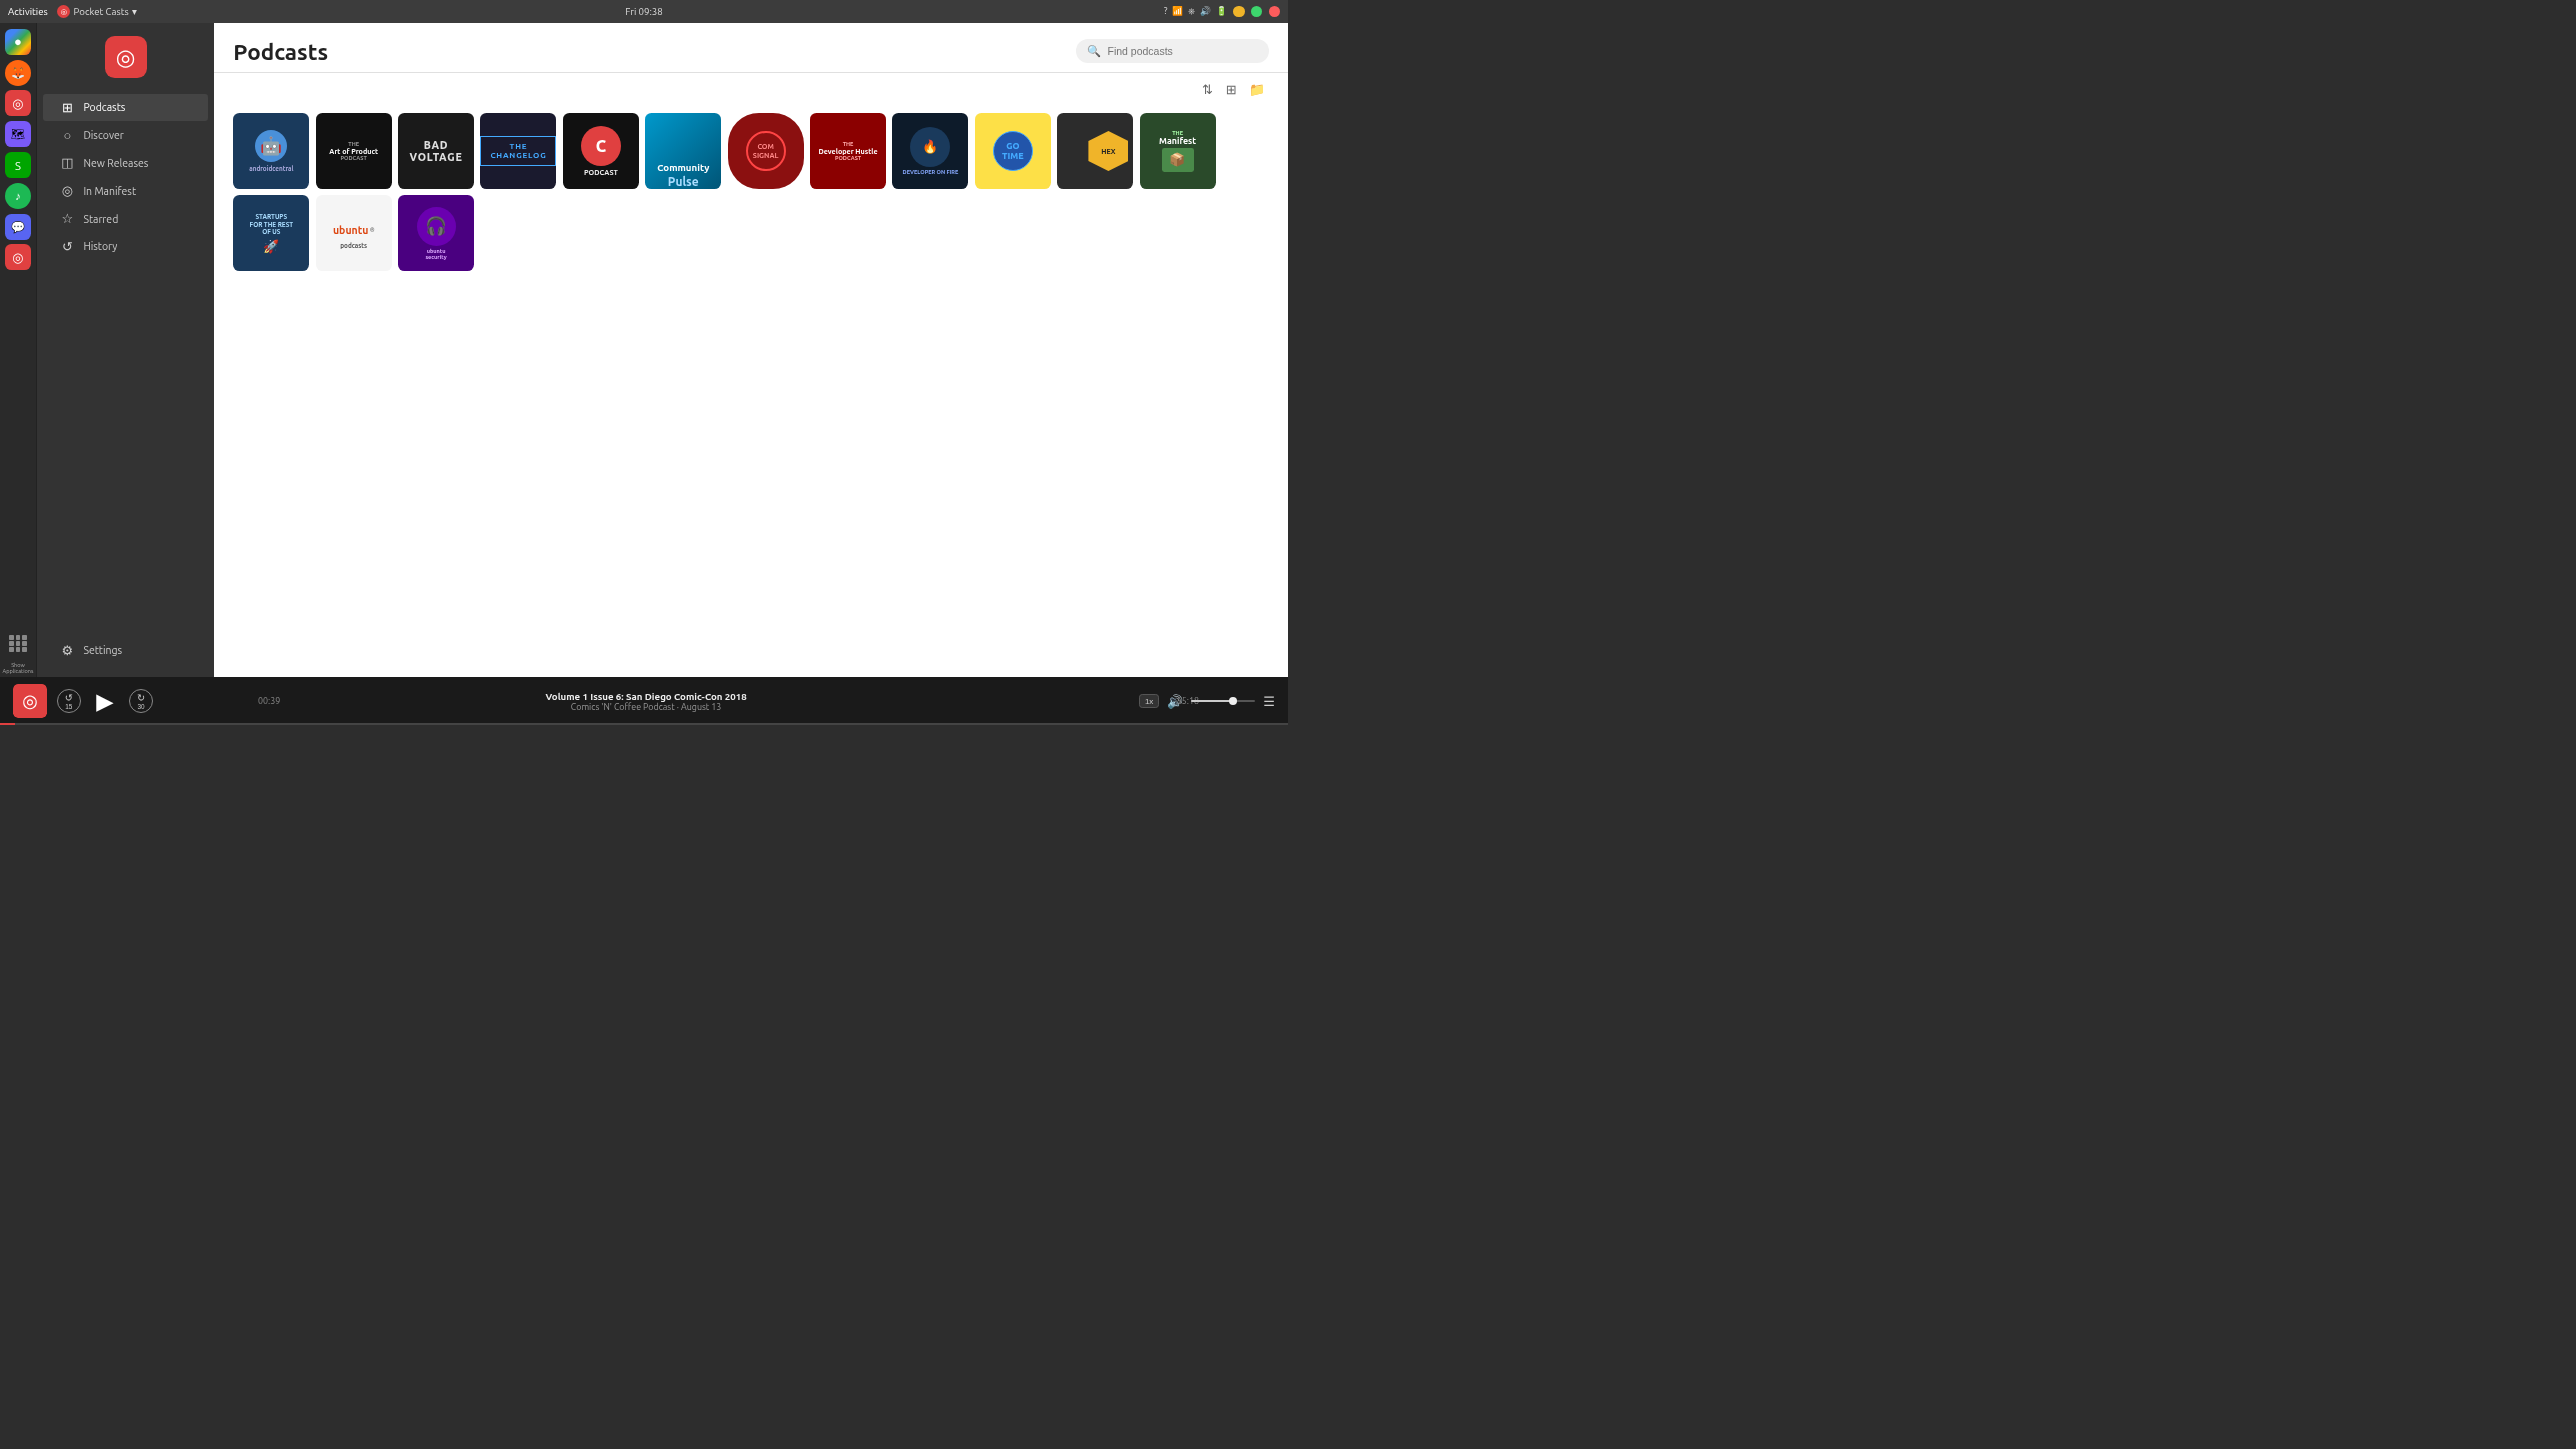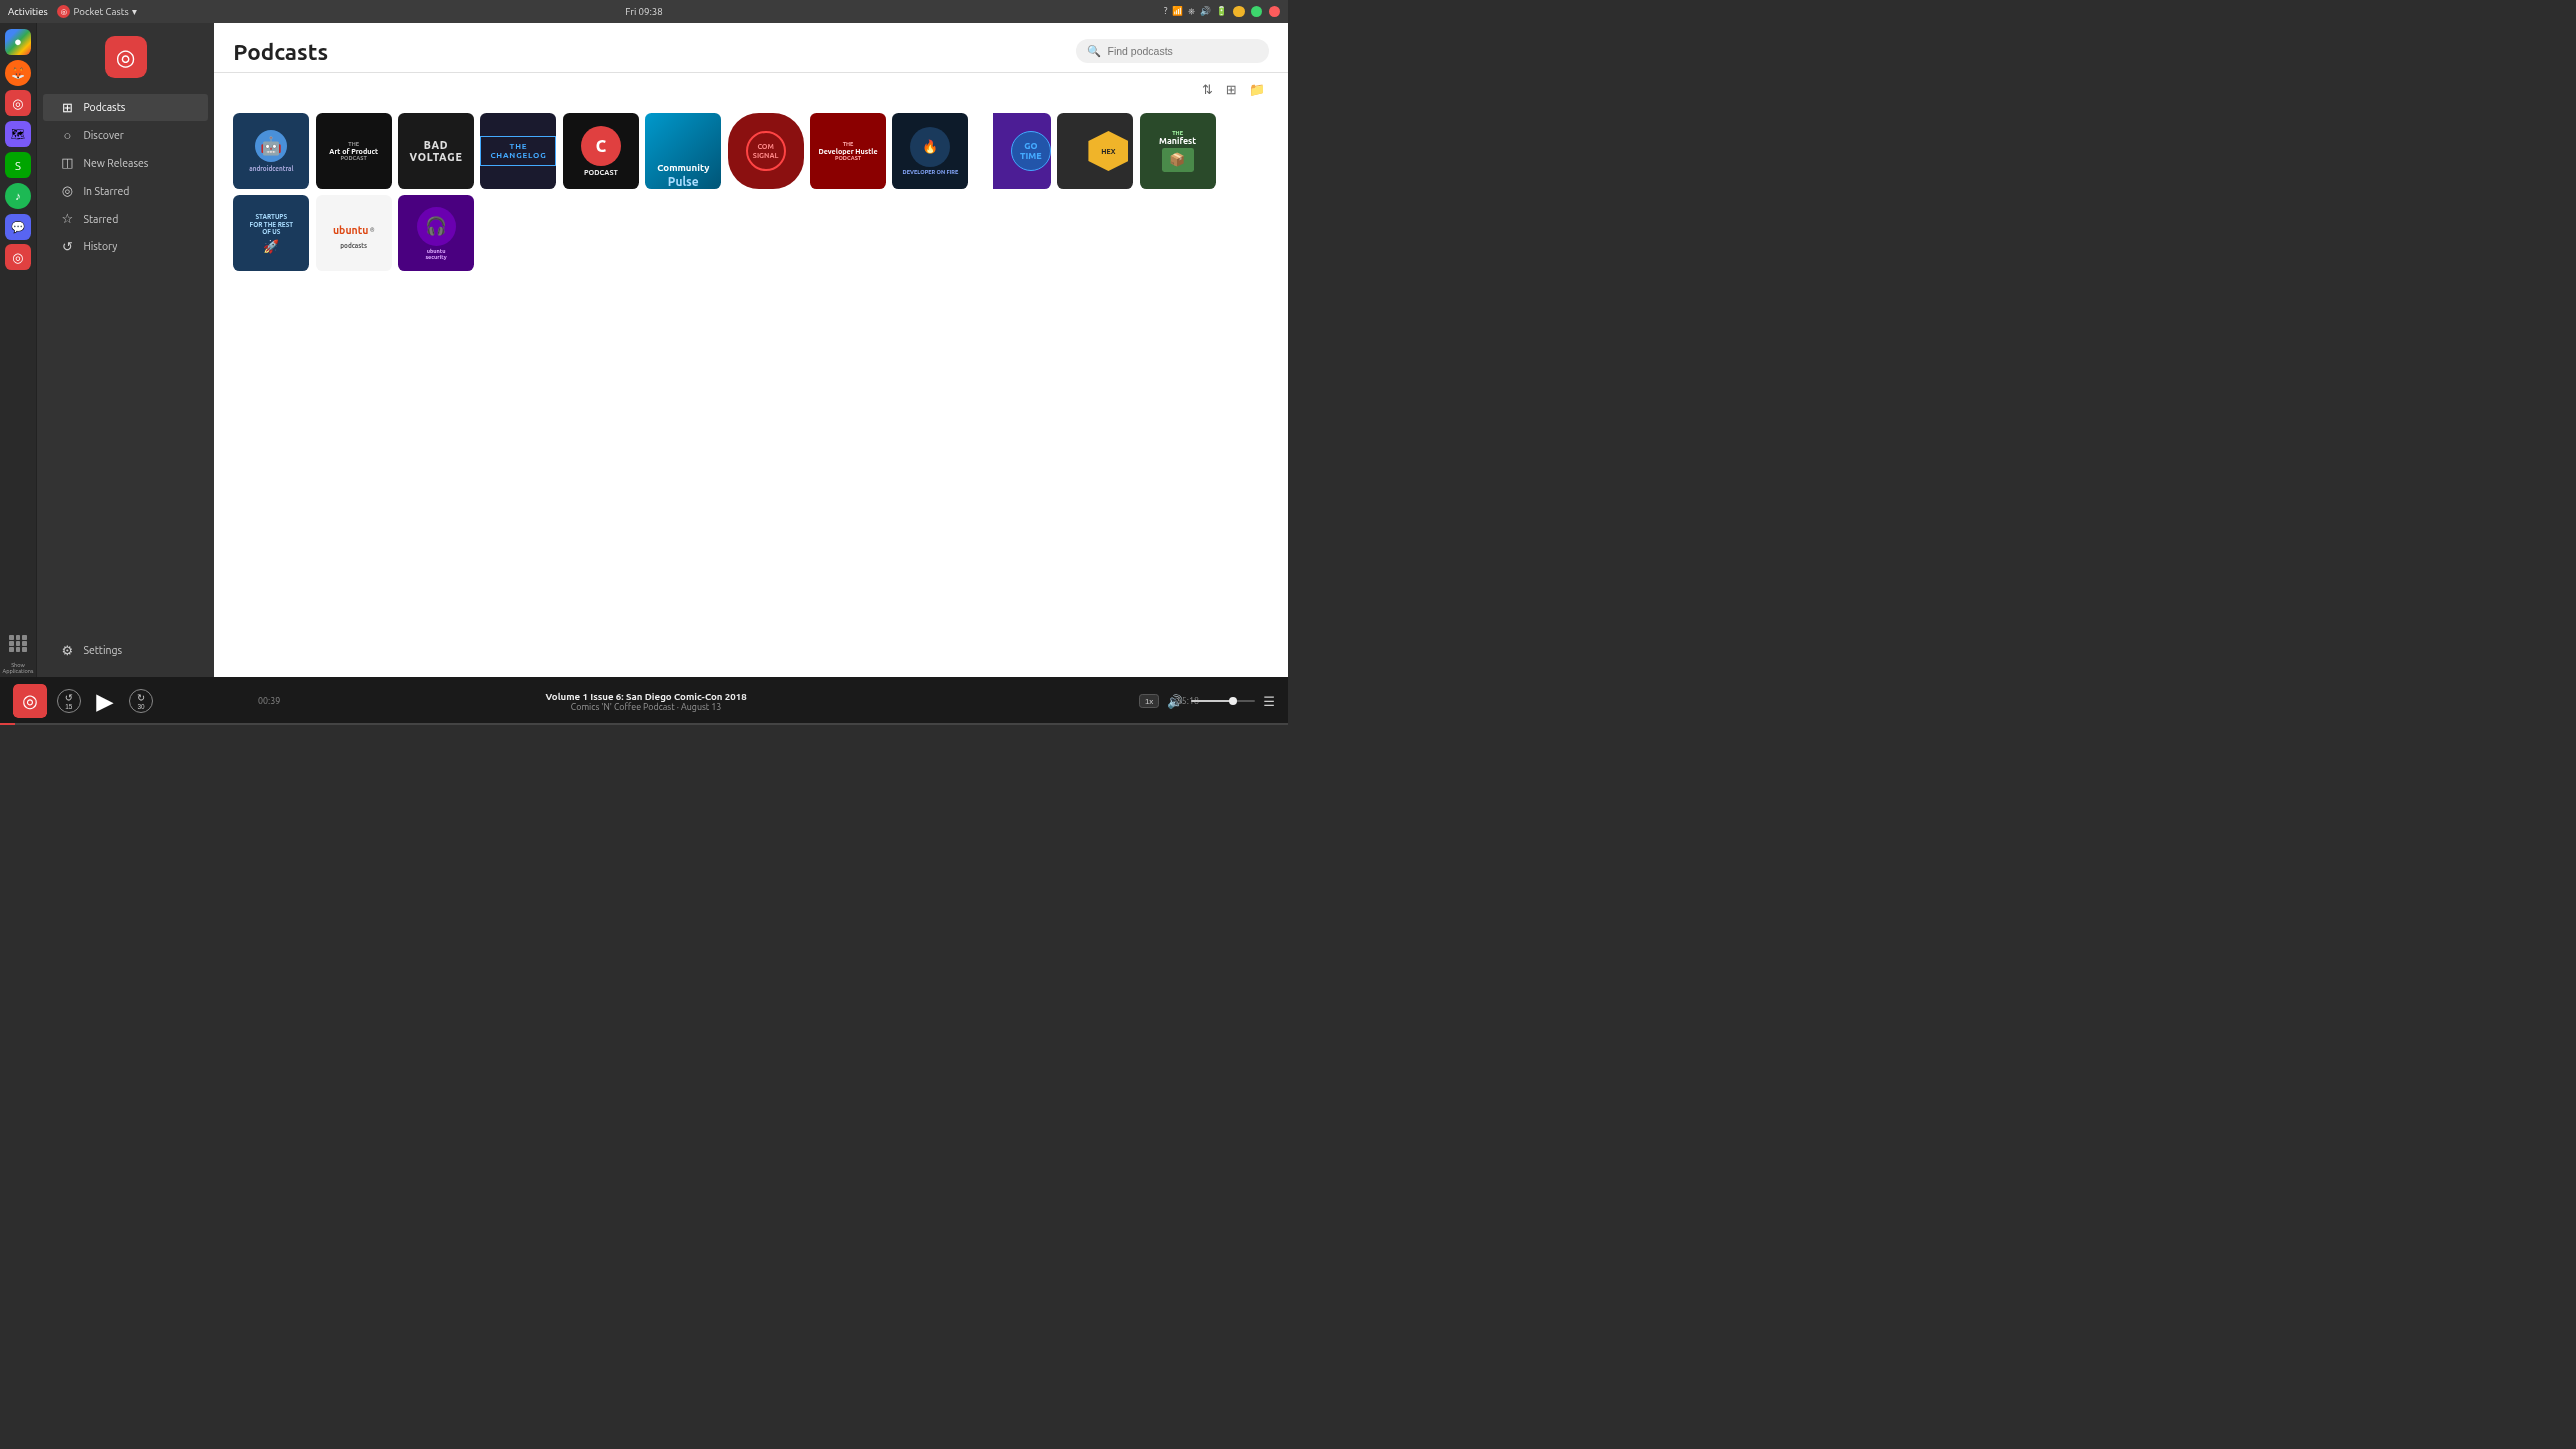--- a/index.html
+++ b/index.html
@@ -464,21 +464,21 @@
     <div class="sidebar-item">
       <span class="icon">○</span>
       <span class="sidebar-label">Discover</span>
     </div>
     <div class="sidebar-item">
       <span class="icon">◫</span>
       <span class="sidebar-label">New Releases</span>
     </div>
     <div class="sidebar-item">
       <span class="icon">◎</span>
-      <span class="sidebar-label">In Starred</span>
+      <span class="sidebar-label">In Manifest</span>
     </div>
     <div class="sidebar-item">
       <span class="icon">☆</span>
       <span class="sidebar-label">Starred</span>
     </div>
     <div class="sidebar-item">
       <span class="icon">↺</span>
       <span class="sidebar-label">History</span>
     </div>
     <div class="sidebar-item" style="margin-top:auto;">
@@ -562,21 +562,21 @@
       </div>
 
       <div class="podcast-item">
         <div class="podcast-cover" style="background:#0d1b2a;flex-direction:column;padding:4.8px;">
           <div style="width:40px;height:40px;background:#1a3a5c;border-radius:50%;display:flex;align-items:center;justify-content:center;font-size:13px;">🔥</div>
           <span style="font-size:5.6px;color:#8af;margin-top:2.4px;">DEVELOPER ON FIRE</span>
         </div>
       </div>
 
       <div class="podcast-item">
-        <div class="podcast-cover" style="background:#4c1d95;flex-direction:column;padding:14px;margin-left:18px;">
+        <div class="podcast-cover" style="background:#fde047;flex-direction:column;padding:14px;">
           <div style="width:40px;height:40px;background:#2255aa;border-radius:50%;border:1.6px solid #4af;display:flex;align-items:center;justify-content:center;font-size:8.9px;font-weight:900;color:#4af;">GO<br>TIME</div>
         </div>
       </div>
 
       <div class="podcast-item">
         <div class="podcast-cover" style="background:#2c2c2c;flex-direction:column;padding:4.8px;align-items:flex-end;">
           <div style="width:40px;height:40px;clip-path:polygon(50% 0%,100% 25%,100% 75%,50% 100%,0% 75%,0% 25%);background:#f0b429;display:flex;align-items:center;justify-content:center;font-size:7.2px;font-weight:bold;color:#222;">HEX</div>
         </div>
       </div>
 

